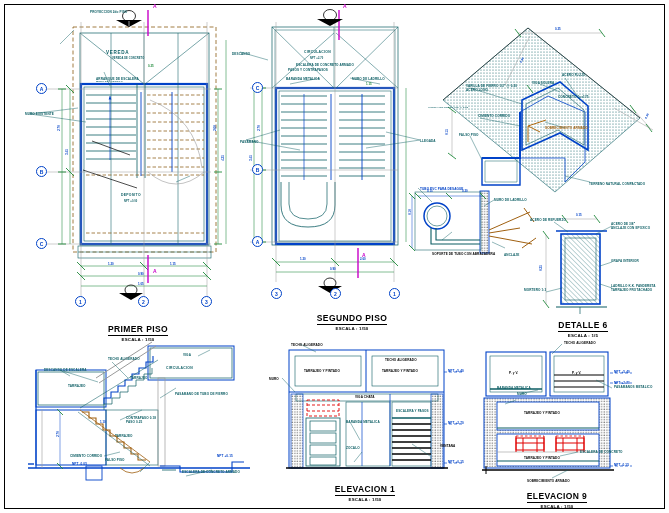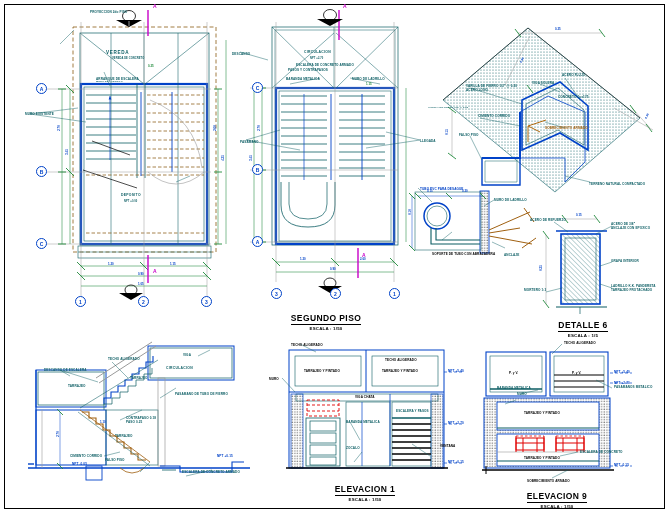--- a/index.html
+++ b/index.html
@@ -606,20 +606,24 @@
   <div class="dim" style="left:138px;top:282px;">1.05</div>
   <div class="dim g" style="left:148px;top:64px;">0.25</div>
   <div class="gridbub" style="left:36px;top:83px;">A</div>
   <div class="gridbub" style="left:36px;top:166px;">B</div>
   <div class="gridbub" style="left:36px;top:238px;">C</div>
   <div class="gridbub" style="left:75px;top:296px;">1</div>
   <div class="gridbub" style="left:138px;top:296px;">2</div>
   <div class="gridbub" style="left:201px;top:296px;">3</div>
   <div class="secmark" style="left:153px;top:3px;">A</div>
   <div class="secmark" style="left:153px;top:268px;">A</div>
+  <div class="ttl" style="left:68px;top:318px;width:140px;">
+    <span class="name">PRIMER PISO</span>
+    <span class="scale">ESCALA : 1/50</span>
+  </div>
 
   <div class="rmname sm" style="left:304px;top:50px;">CIRCULACION</div>
   <div class="lbl" style="left:310px;top:57px;font-size:2.6px;">NPT +2.70</div>
   <div class="lbl" style="left:296px;top:63px;">ESCALERA DE CONCRETO ARMADO</div>
   <div class="lbl" style="left:288px;top:68px;">PASOS Y CONTRAPASOS</div>
   <div class="lbl" style="left:286px;top:77px;">BARANDA METALICA</div>
   <div class="lbl" style="left:352px;top:77px;">MURO DE LADRILLO</div>
   <div class="lbl" style="left:240px;top:140px;">PASAMANO</div>
   <div class="lbl" style="left:420px;top:139px;">LLEGADA</div>
   <div class="lbl" style="left:232px;top:52px;">DESCANSO</div>
@@ -630,21 +634,21 @@
   <div class="dim" style="left:330px;top:267px;">0.90</div>
   <div class="dim g" style="left:366px;top:82px;">1.15</div>
   <div class="gridbub" style="left:252px;top:82px;">C</div>
   <div class="gridbub" style="left:252px;top:164px;">B</div>
   <div class="gridbub" style="left:252px;top:236px;">A</div>
   <div class="gridbub" style="left:271px;top:288px;">3</div>
   <div class="gridbub" style="left:330px;top:288px;">2</div>
   <div class="gridbub" style="left:389px;top:288px;">1</div>
   <div class="secmark" style="left:343px;top:3px;">A</div>
   <div class="secmark" style="left:362px;top:252px;">A</div>
-  <div class="ttl" style="left:256px;top:307px;width:140px;">
+  <div class="ttl" style="left:282px;top:307px;width:140px;">
     <span class="name">SEGUNDO PISO</span>
     <span class="scale">ESCALA : 1/50</span>
   </div>
 
   <div class="lbl" style="left:466px;top:84px;">VARILLA DE FIERRO 1/2" @ 0.20</div>
   <div class="lbl" style="left:466px;top:88px;">ACERO LONG.</div>
   <div class="lbl" style="left:562px;top:73px;">ACERO FLUJO</div>
   <div class="lbl" style="left:532px;top:81px;">VIGA SOLERA</div>
   <div class="lbl" style="left:558px;top:95px;">CONCRETO f'c=175</div>
   <div class="lbl" style="left:478px;top:114px;">CIMIENTO CORRIDO</div>

